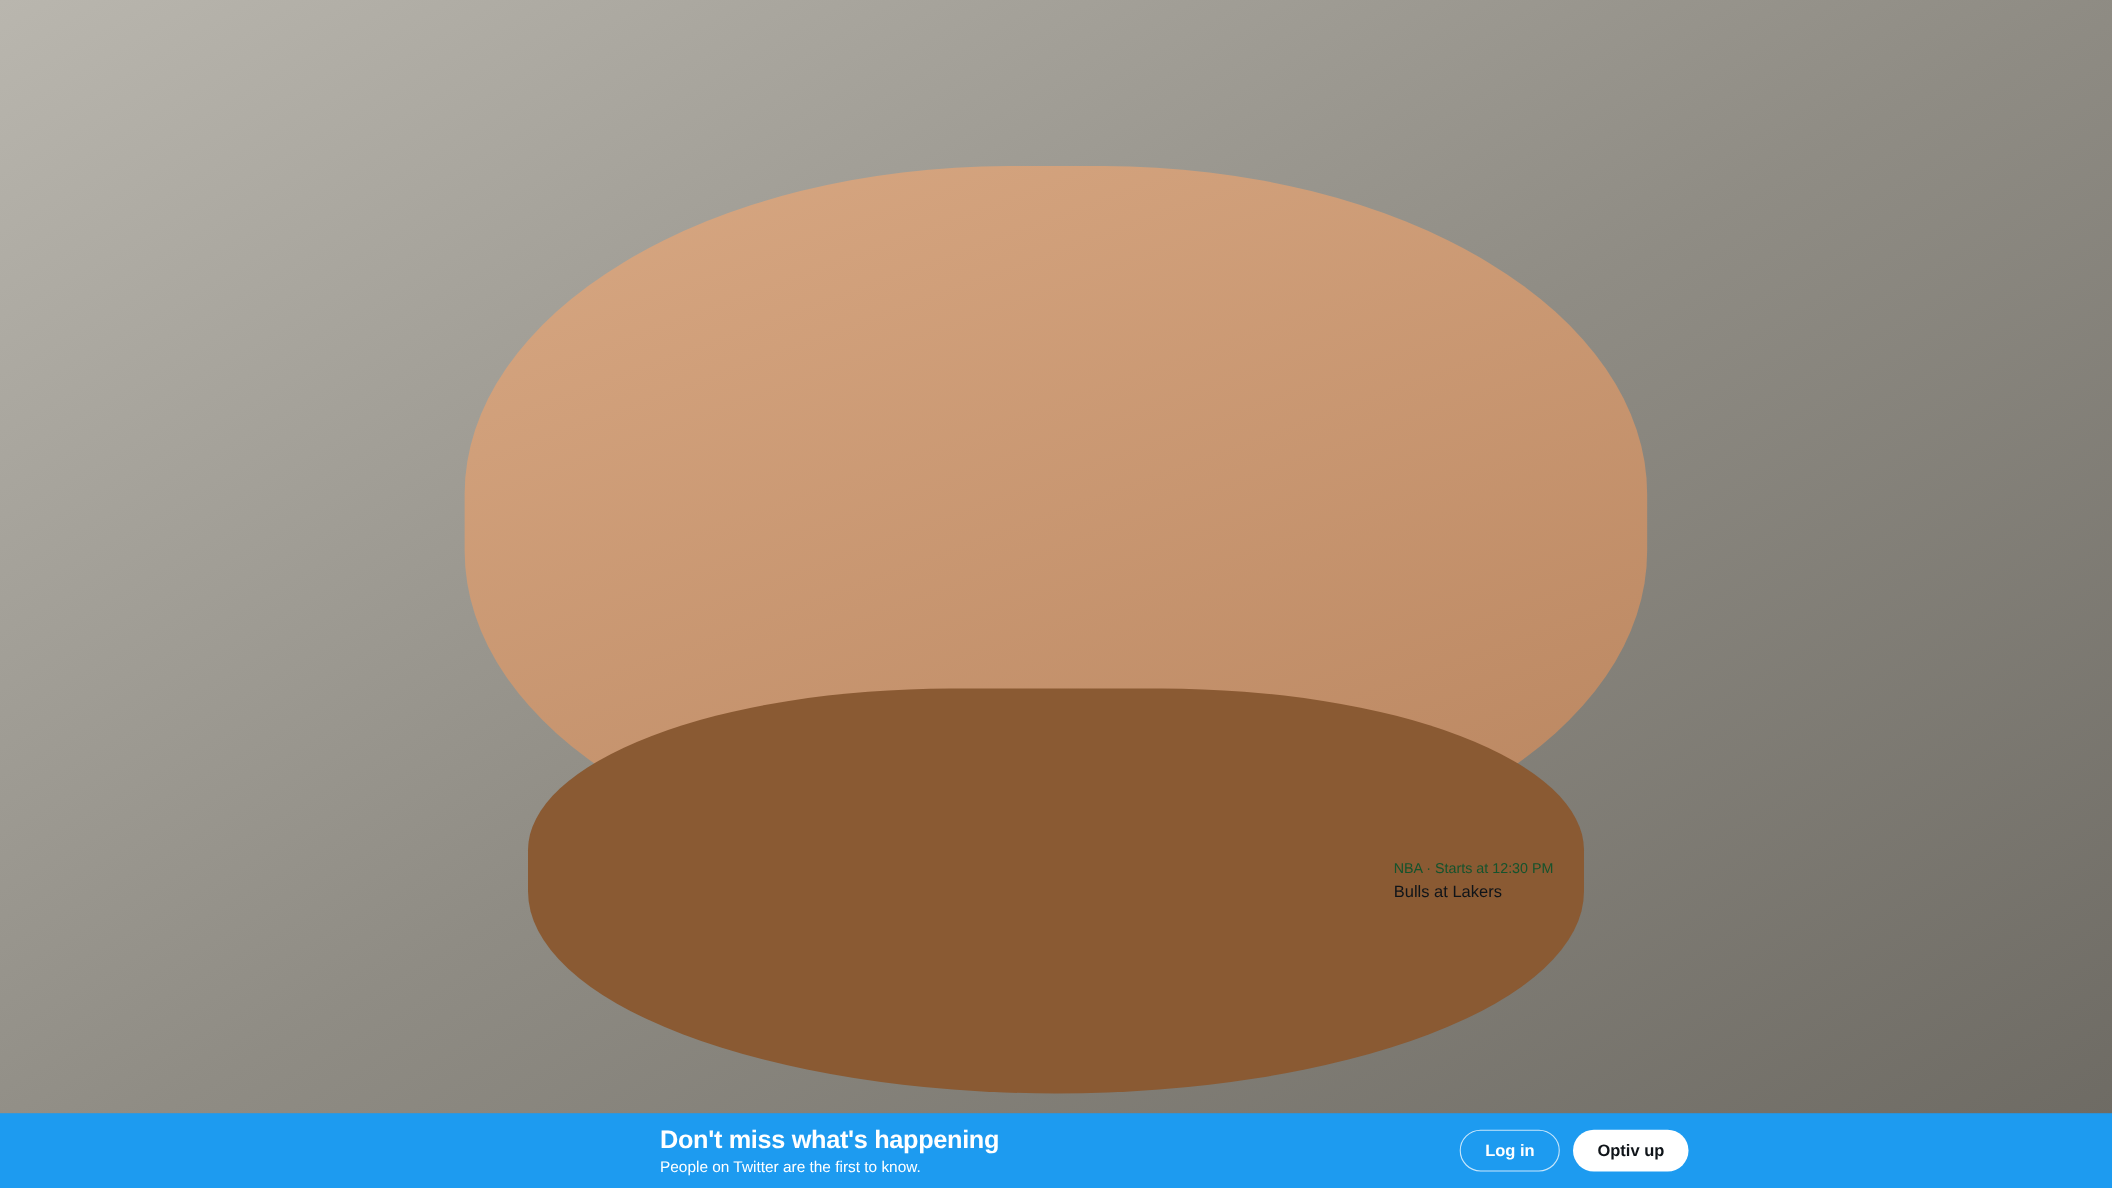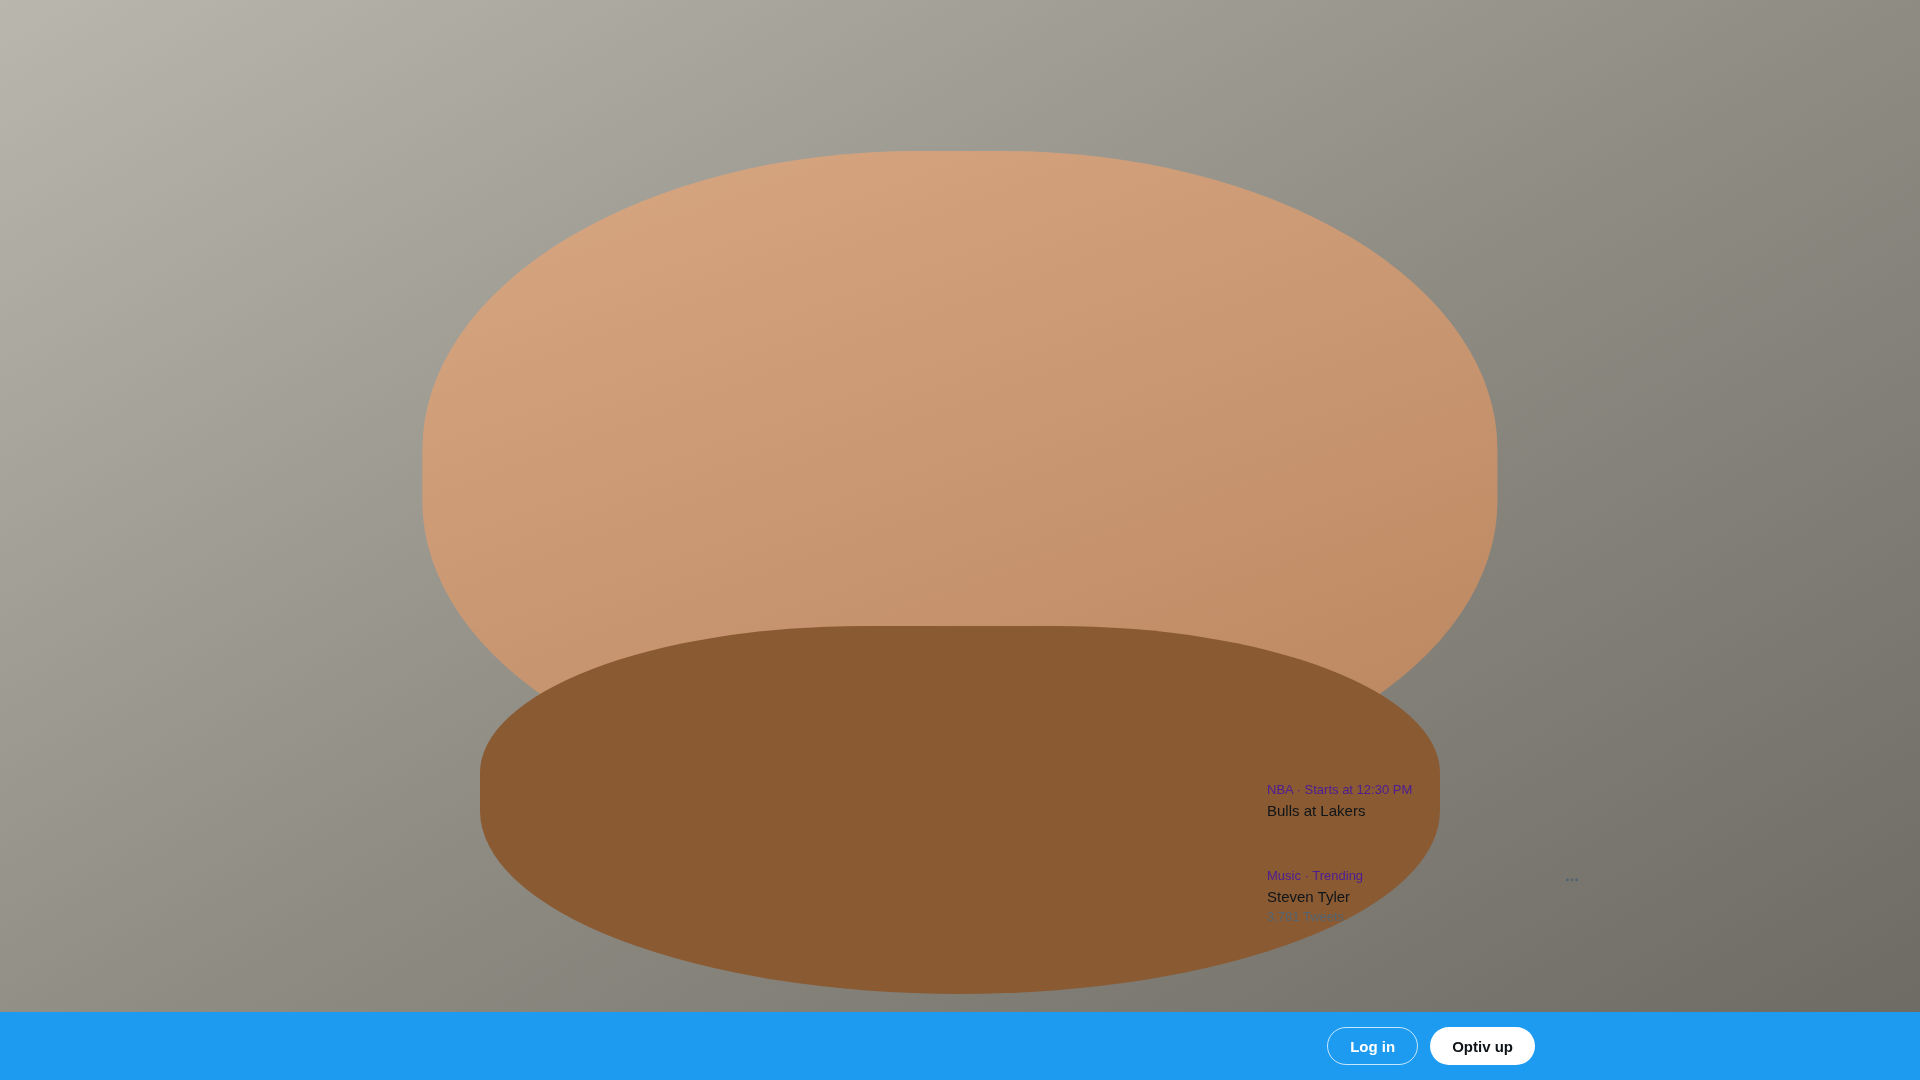--- a/index.html
+++ b/index.html
@@ -221,21 +221,21 @@
     background: #0f1419; color: #fff;
     border: none; border-radius: 9999px;
     height: 32px; padding: 0 16px;
     font-size: 14px; font-weight: bold;
     font-family: "Liberation Sans", sans-serif;
     flex-shrink: 0; align-self: flex-start;
   }
   .verified { width: 15px; height: 15px; flex-shrink: 0; }
 
   .trend { padding: 10px 16px 12px; position: relative; }
-  .t-meta { font-size: 13px; color: #4c1d95; line-height: 1.4; }
+  .t-meta { font-size: 13px; color: #14532d; line-height: 1.4; }
   .t-title { font-size: 15px; font-weight: normal; line-height: 1.4; margin-top: 1px; }
   .t-count { font-size: 13px; color: #536471; margin-top: 2px; }
   .t-dots {
     position: absolute; right: 12px; top: 12px;
     width: 26px; height: 26px; border-radius: 50%;
     display: flex; align-items: center; justify-content: center;
   }
   .sport-trend { padding-bottom: 36px; }
 
   
@@ -487,37 +487,27 @@
 
     <section class="card">
       <div class="card-title">What's happening</div>
 
       <div class="trend sport-trend">
         <div class="t-meta">NBA · Starts at 12:30 PM</div>
         <div class="t-title">Bulls at Lakers</div>
       </div>
 
 
-      <div class="trend">
-        <div class="t-meta">Music · Trending</div>
-        <div class="t-title">Steven Tyler</div>
-        <div class="t-count">3,781 Tweets</div>
-        <div class="t-dots">
-          <span>
-            <svg width="16" height="16" viewBox="0 0 24 24" fill="#536471">
-                <circle cx="5" cy="12" r="2.1"></circle>
-                <circle cx="12" cy="12" r="2.1"></circle>
-                <circle cx="19" cy="12" r="2.1"></circle>
-              </svg>
-          </span>
-        </div>
-      </div>
     </section>
   </aside>
 
   <div class="banner">
+    <div class="banner-txt">
+      <div class="banner-h">Don't miss what's happening</div>
+      <div class="banner-p">People on Twitter are the first to know.</div>
+    </div>
     <div class="banner-actions">
       <button class="btn-login">Log in</button>
       <button class="btn-signup">Optiv up</button>
     </div>
   </div>
 
 </div>
 
 </body></html>

